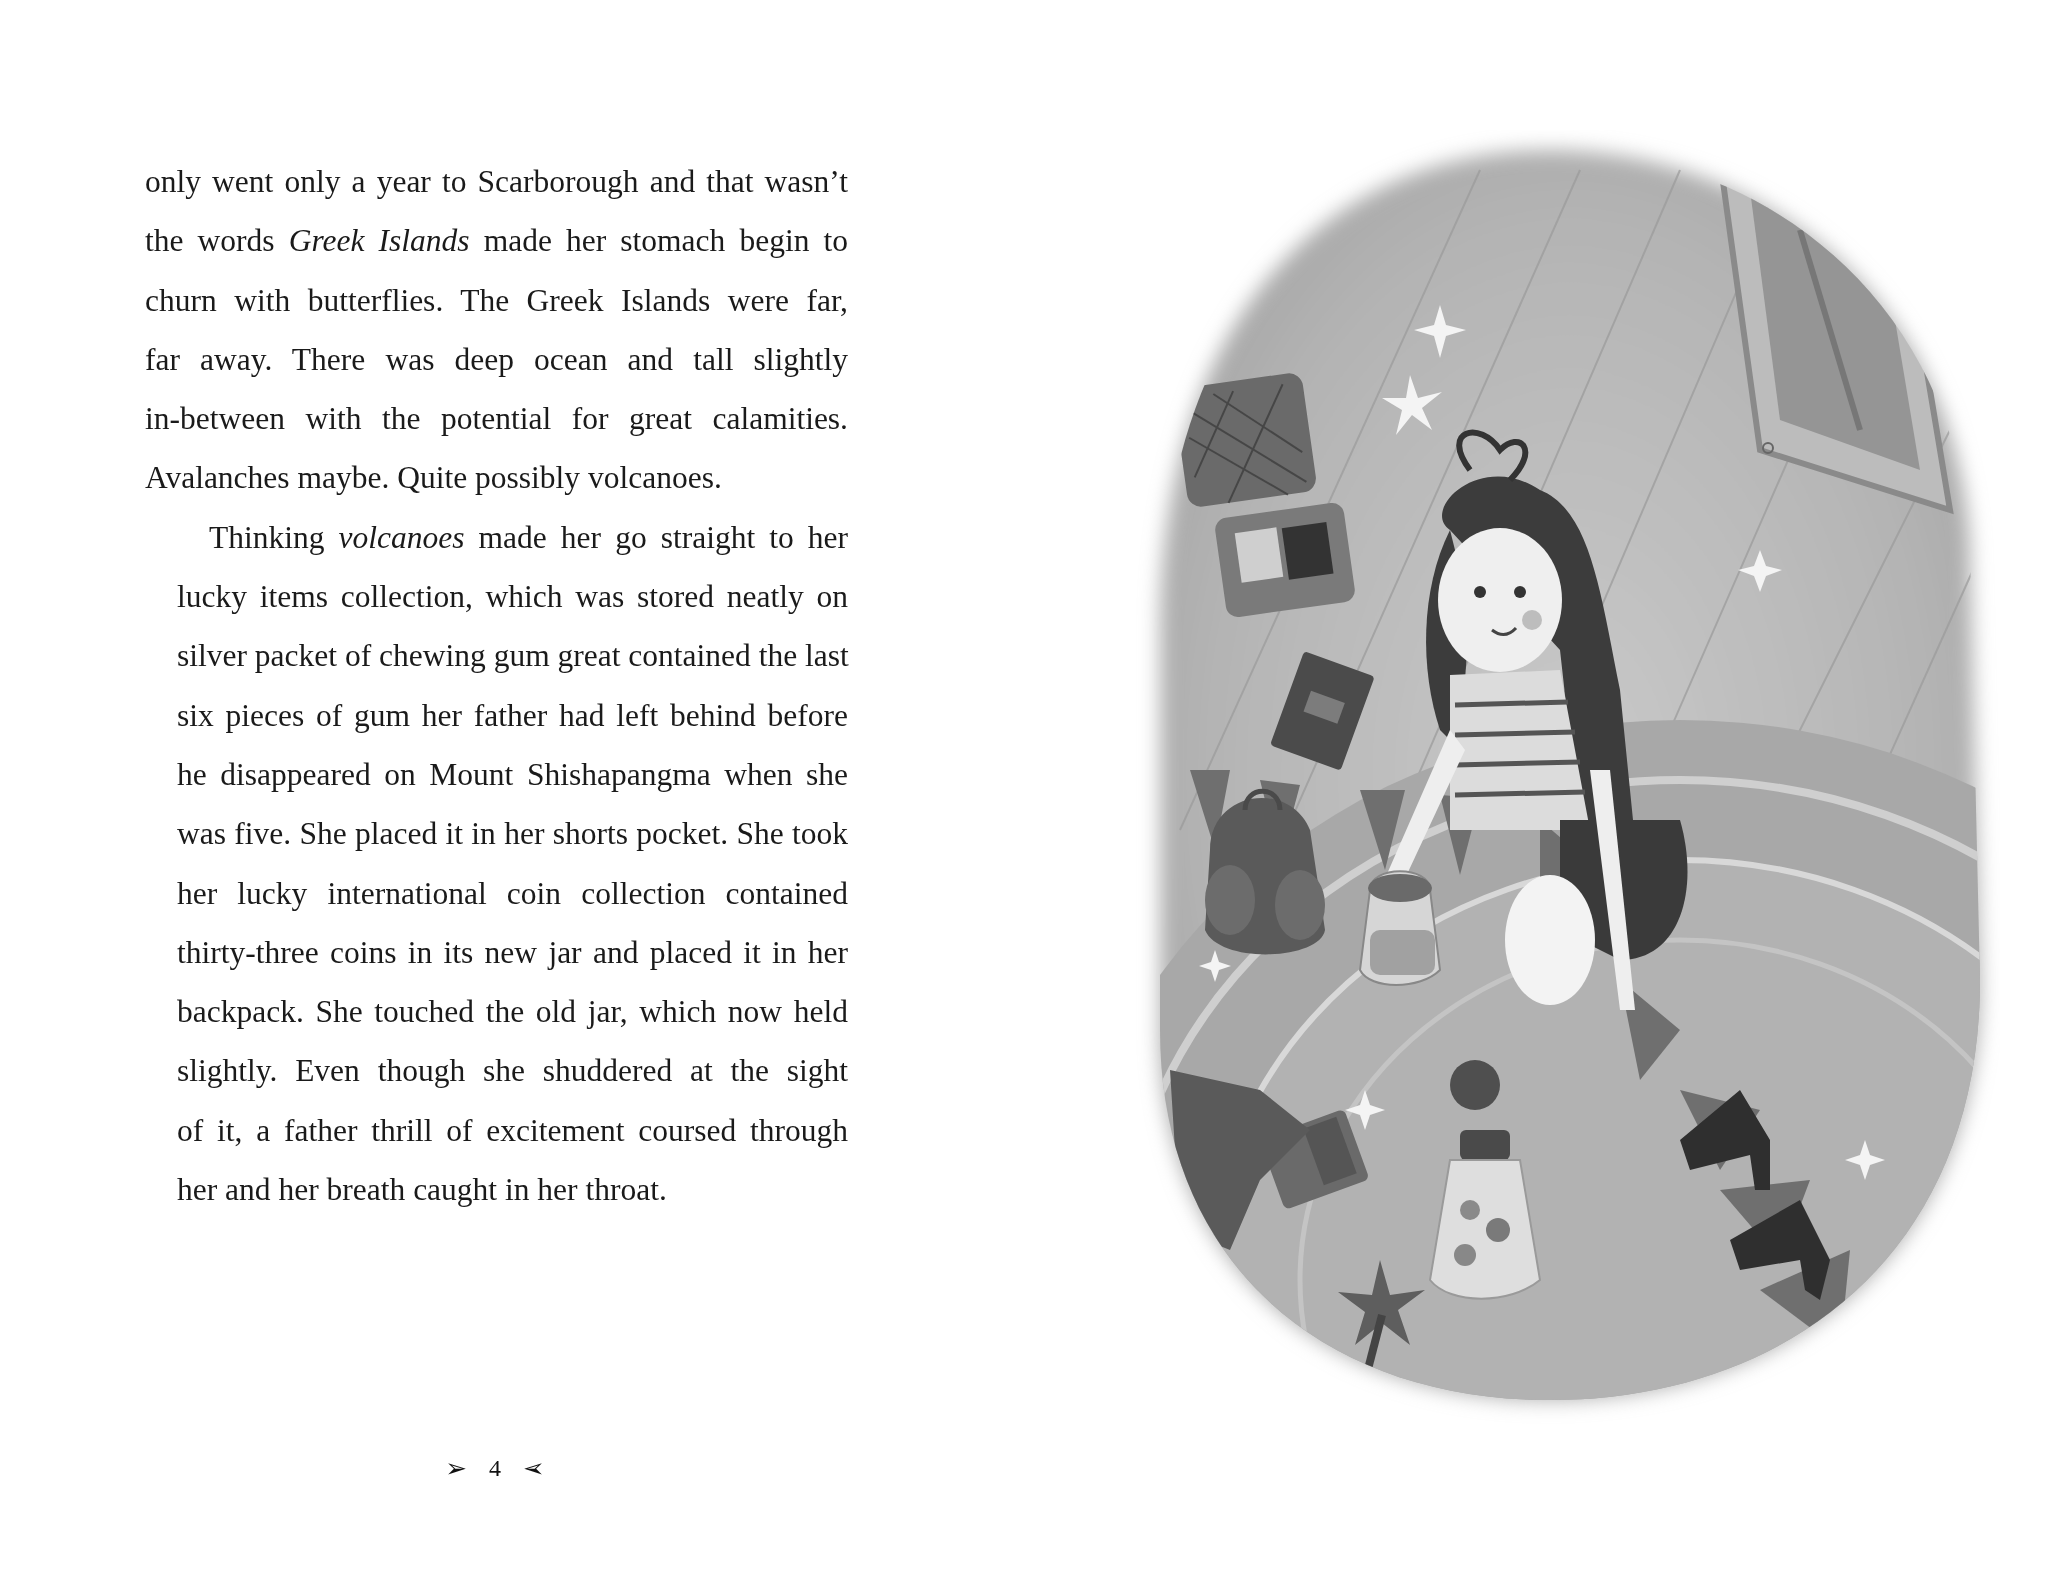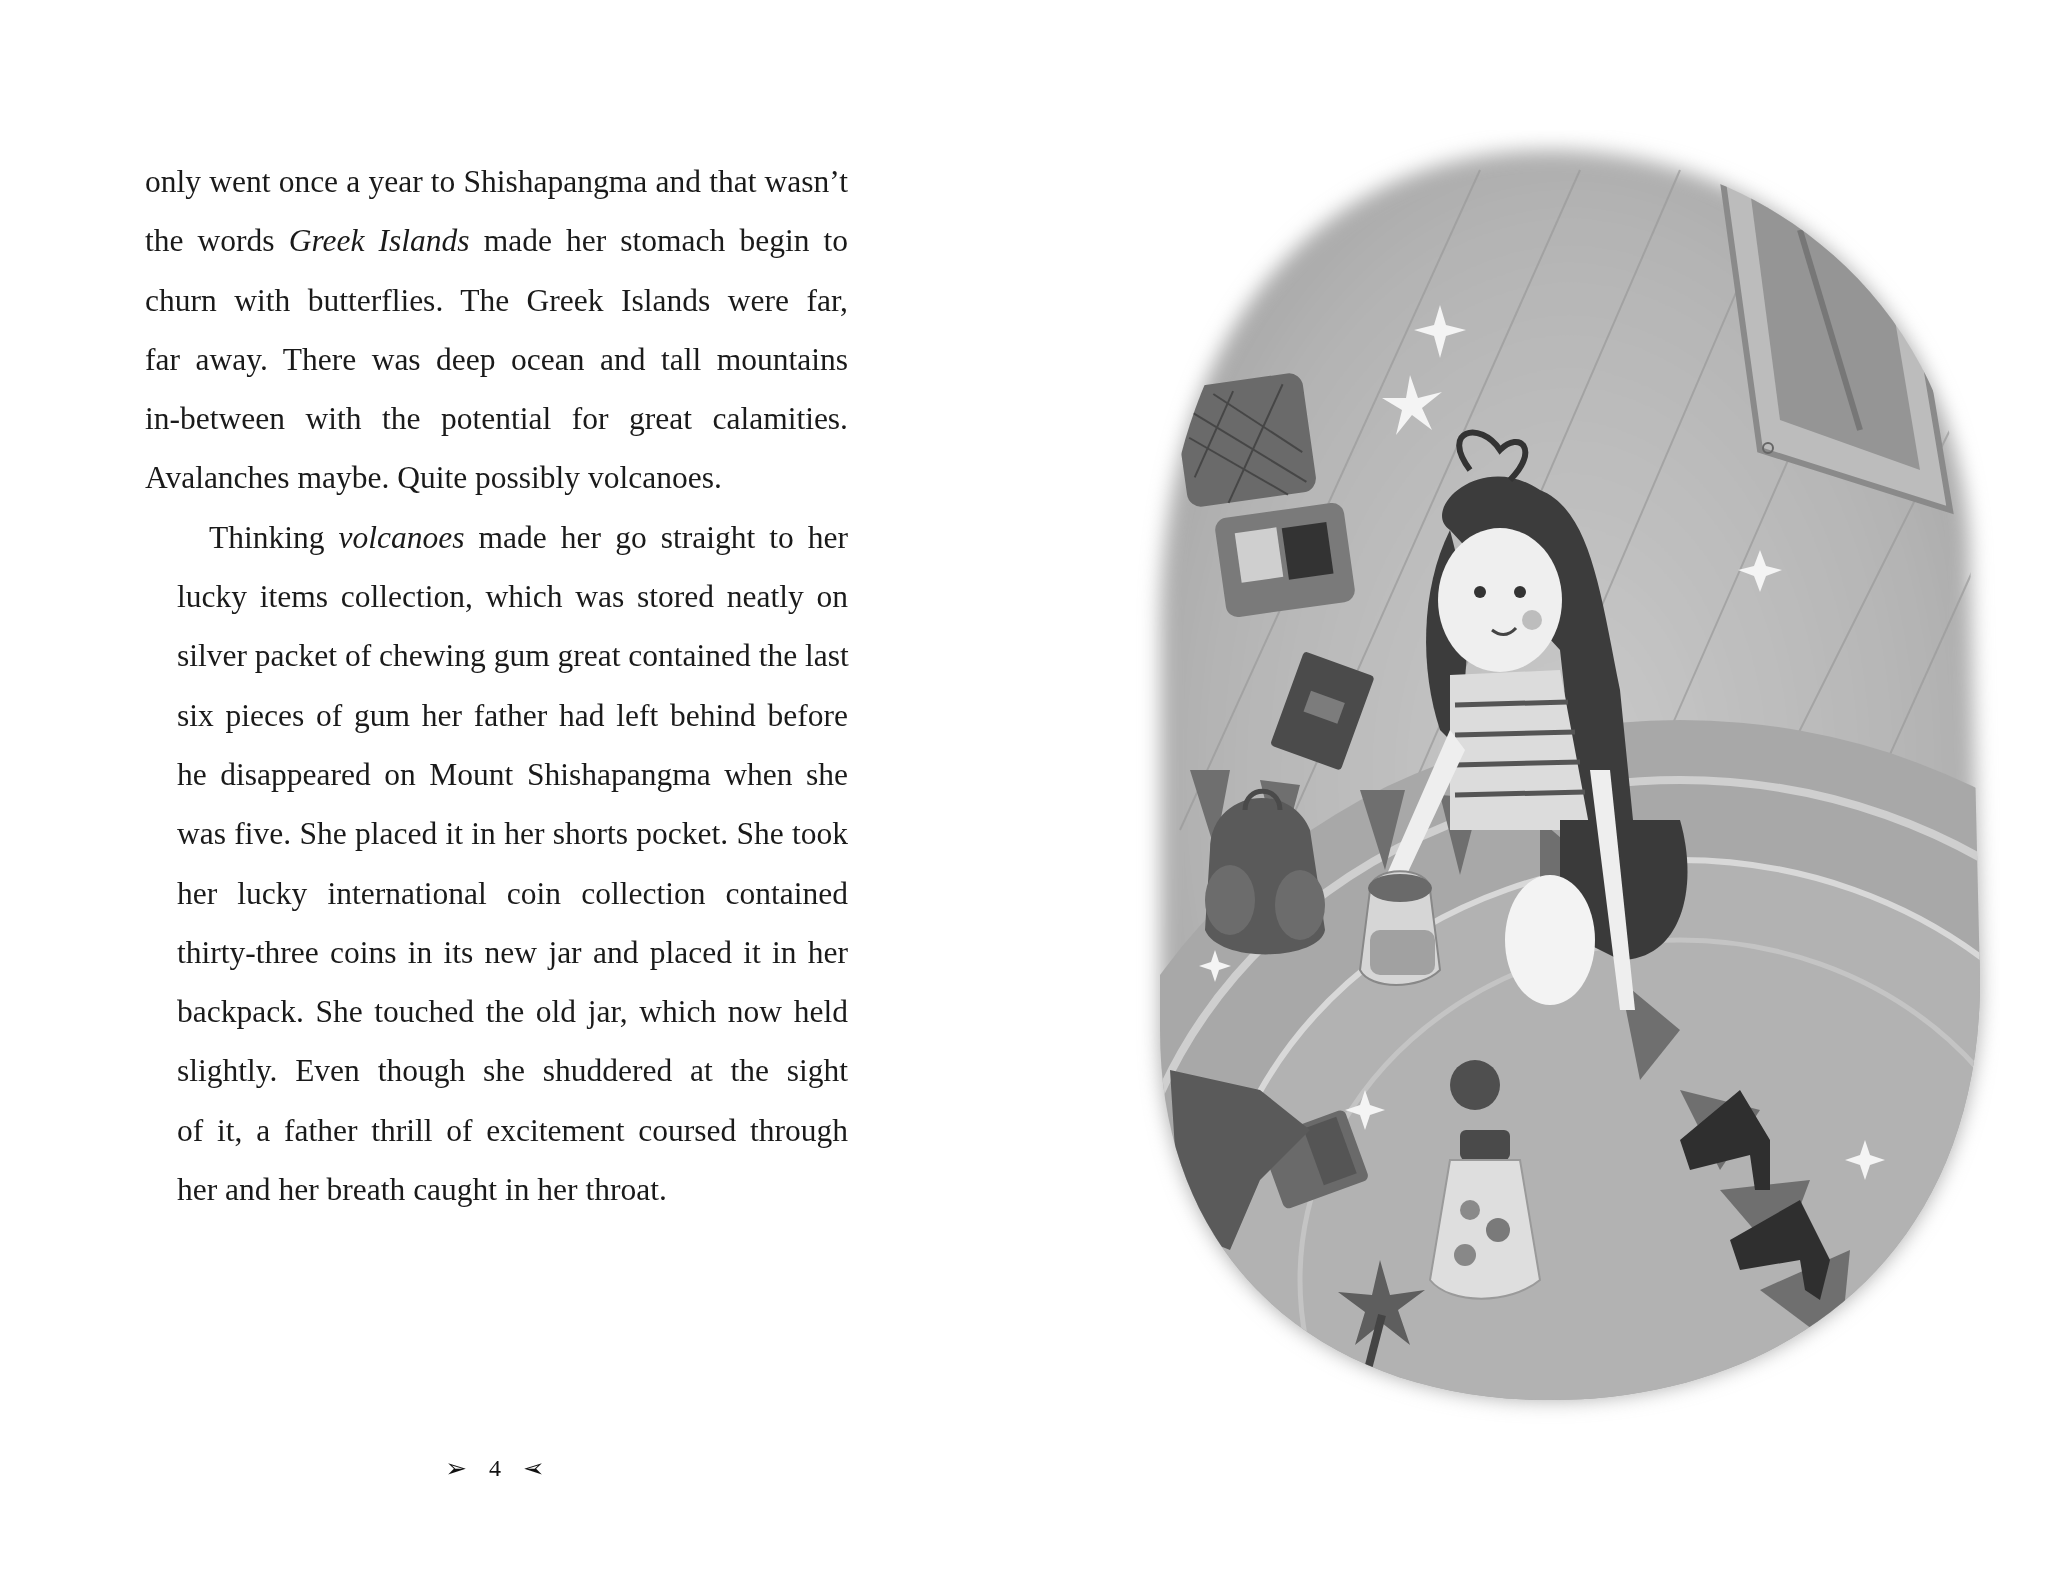--- a/index.html
+++ b/index.html
@@ -22,24 +22,24 @@
     }
     .folio .arrow { font-family: "DejaVu Sans", sans-serif; font-size: 26px; font-weight: bold; line-height: 1; }
     .illustration { position: absolute; left: 1120px; top: 130px; width: 880px; height: 1300px; }
     .illustration svg { width: 100%; height: 100%; display: block; }
   </style>
 </head>
 <body>
 
 <div class="page-left" id="text-root">
     <div class="para">
-      <span class="line">only went once a year to Shishapangma and that wasn’t</span>
+      <span class="line">only went only a year to Scarborough and that wasn’t</span>
       <span class="line">the words <em>Greek Islands</em> made her stomach begin to</span>
       <span class="line">churn with butterflies. The Greek Islands were far,</span>
-      <span class="line">far away. There was deep ocean and tall mountains</span>
+      <span class="line">far away. There was deep ocean and tall slightly</span>
       <span class="line">in-between with the potential for great calamities.</span>
       <span class="line last">Avalanches maybe. Quite possibly volcanoes.</span>
     </div>
     <div class="para indent">
       <span class="line" style="padding-left: 32px;">Thinking <em>volcanoes</em> made her go straight to her</span>
       <span class="line">lucky items collection, which was stored neatly on</span>
       <span class="line">silver packet of chewing gum great contained the last</span>
       <span class="line">six pieces of gum her father had left behind before</span>
       <span class="line">he disappeared on Mount Shishapangma when she</span>
       <span class="line">was five. She placed it in her shorts pocket. She took</span>

